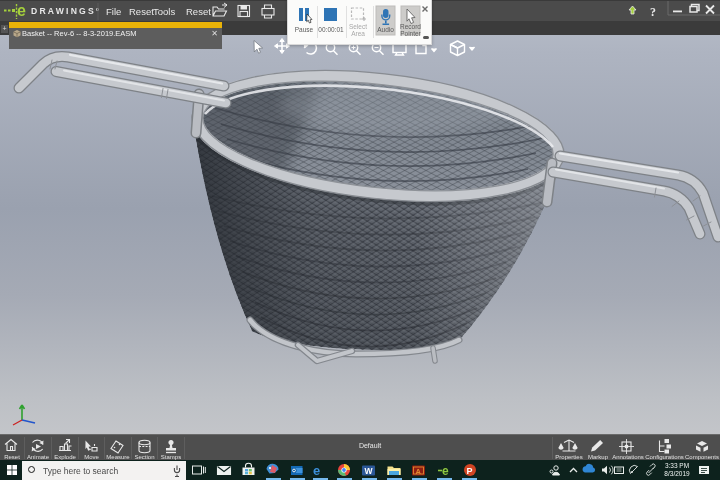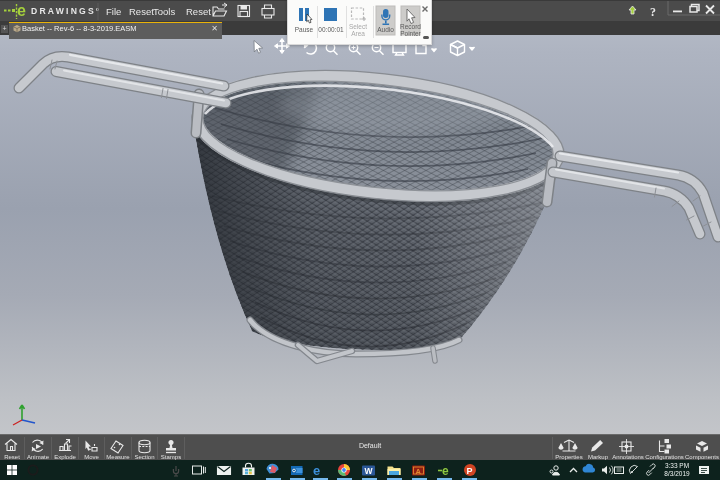--- a/index.html
+++ b/index.html
@@ -7,21 +7,21 @@
   body { font-family:"Liberation Sans", sans-serif; position:relative; background:#9aa0ad; }
   #stage { position:absolute; left:0; top:0; width:720px; height:480px; overflow:hidden; }
   
   #viewport { position:absolute; left:0; top:0; width:720px; height:434px;
     background:linear-gradient(180deg,#b9bfca 0%,#aeb4c1 12%,#9aa1af 48%,#a5aab5 68%,#bdc0c5 92%,#c3c5c9 100%); }
   
   #menubar { position:absolute; left:0; top:0; width:720px; height:21px; background:#4b4b4b; border-top:1px solid #3a3a3a; }
   .menuitem { position:absolute; top:0; height:21px; line-height:21px; color:#e9e9e9; font-size:9.5px; }
   
   #tabstrip { position:absolute; left:0; top:21px; width:720px; height:14px; background:#3b3b3b; }
-  #tab { position:absolute; left:9px; top:1px; width:213px; height:17px; background:#5d5d5d; border-top:1px solid #eab308; color:#f2f2f2; font-size:7.5px; line-height:12px; }
+  #tab { position:absolute; left:9px; top:1px; width:213px; height:27px; background:#5d5d5d; border-top:6px solid #eab308; color:#f2f2f2; font-size:7.5px; line-height:12px; }
   
   #recorder { position:absolute; left:287px; top:0px; width:145px; height:45px; background:#fbfbfa; border:1px solid #d9d9d9; border-top:none; box-shadow:0 1px 3px rgba(0,0,0,.25); }
   .reclabel { position:absolute; font-size:6.5px; color:#5a5a5a; text-align:center; }
   .recsep { position:absolute; top:6px; height:32px; width:1px; background:#e0e0e0; }
   
   #bottombar { position:absolute; left:0; top:434px; width:720px; height:26px; background:#4e4e4e; border-top:1px solid #6a6a6a; }
   .bcell { position:absolute; top:0; height:26px; }
   .bsep { position:absolute; top:2px; height:22px; width:1px; background:#3e3e3e; border-right:1px solid #5e5e5e; }
   .blabel { position:absolute; width:100%; bottom:1px; text-align:center; font-size:6px; color:#e0e0e0; }
   #defaultlabel { position:absolute; left:300px; top:442px; width:140px; text-align:center; font-size:7px; color:#e8e8e8; }
@@ -477,20 +477,27 @@
         <path d="M609.5 7.5 a4 4 0 0 1 0 5 m1.8 -6.8 a6 6 0 0 1 0 8.6" stroke-width="0.9"></path>
         <rect x="614.5" y="7" width="9" height="6.5"></rect>
         <path d="M616.5 9 h5 m-5 2 h5" stroke-width="0.7"></path>
         <path d="M630.5 13.5 l7 -7 m-7 7 a5 5 0 0 1 7 -7" stroke-width="0.9"></path>
         <circle cx="632" cy="12" r="0.9" fill="#e8ecea" stroke="none"></circle>
         <path d="M648.5 13 l5.5 -5.5 m-4 -1 l2 -2 a1.8 1.8 0 0 1 2.6 2.6 l-2 2 m-3.5 1 l-2 2 a1.8 1.8 0 0 0 2.6 2.6 l2 -2" stroke-width="0.9"></path>
         <rect x="699" y="6" width="10" height="8" fill="#eef2f0" stroke="none"></rect>
         <path d="M701 8.5 h6 m-6 2 h6 m-6 2 h4" stroke="#0d221d" stroke-width="0.8"></path>
       </g>
     </svg>
+    <div id="searchbox">
+        <span>Type here to search</span>
+      <i style="position:absolute;left:6px;top:4.5px;width:7px;height:7px;border:1.8px solid #1b1b1b;border-radius:50%"></i>
+      <svg width="10" height="14" style="position:absolute;left:150px;top:3px">
+        <path d="M5 1.5 v4.5 m-2.6 -2 v2 a2.6 2.6 0 0 0 5.2 0 v-2 M5 10.5 v2 m-2 0 h4" stroke="#4a4a4a" stroke-width="1.1" fill="none"></path>
+      </svg>
+    </div>
     <div class="tuline" style="left:266px;width:15px"></div>
     <div class="tuline" style="left:290px;width:15px"></div>
     <div class="tuline" style="left:313px;width:15px"></div>
     <div class="tuline" style="left:337px;width:15px"></div>
     <div class="tuline" style="left:362px;width:15px"></div>
     <div class="tuline" style="left:387px;width:15px"></div>
     <div class="tuline" style="left:412px;width:15px"></div>
     <div class="tuline" style="left:437px;width:15px"></div>
     <div class="tuline" style="left:462px;width:15px"></div>
     <div class="traytxt" style="left:660px;top:2px;width:34px">3:33 PM</div>

